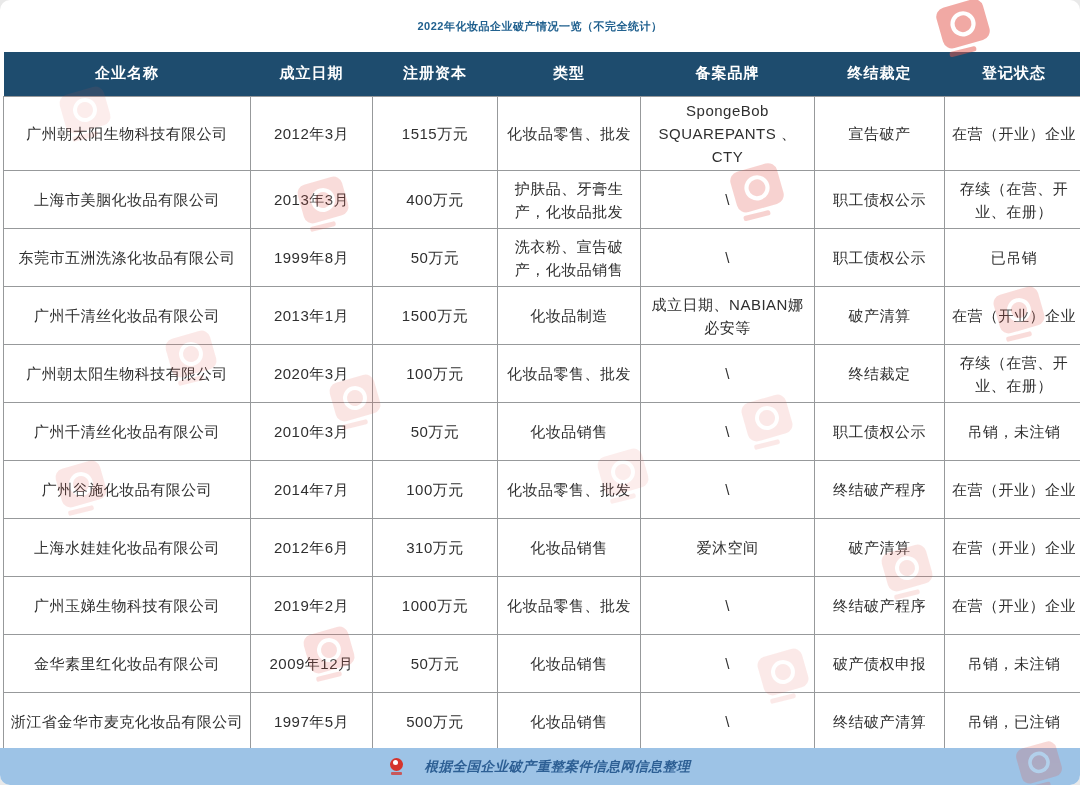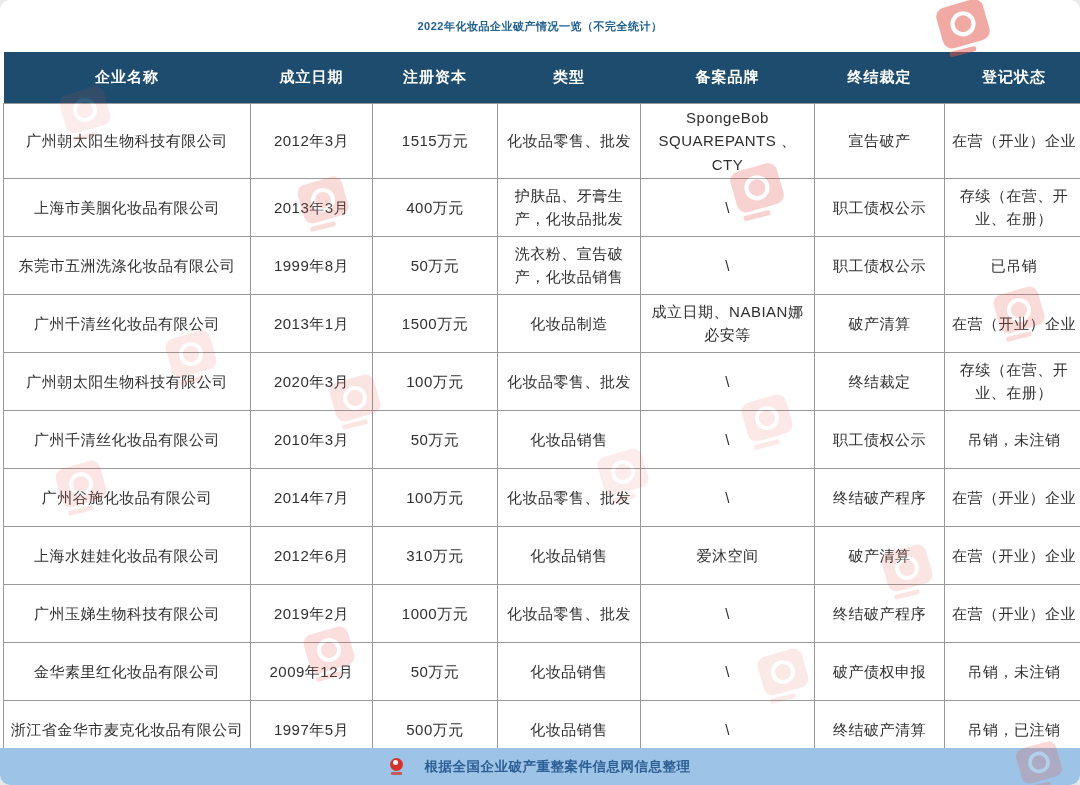--- a/index.html
+++ b/index.html
@@ -24,41 +24,42 @@
     width: 1074px;
     margin: 0 3px;
     border-collapse: collapse;
     table-layout: fixed;
   }
   table.bk-table thead th {
     background: var(--header-bg, #1e4c6e);
     color: #ffffff;
     font-size: 15px; font-weight: bold;
     height: 44px;
-    padding: 16px 4px;
+    padding: 8px 4px;
     border: none;
     letter-spacing: 1px;
   }
   table.bk-table tbody td {
     border: 1px solid var(--border, #97999b);
     text-align: center;
     vertical-align: middle;
     font-size: 15px;
     color: var(--cell-text, #2f2f2f);
     height: 58px;
     padding: 2px 6px;
     line-height: 1.55;
     letter-spacing: 0.5px;
   }
   .footer-bar {
     position: absolute; left: 0; right: 0; bottom: 0;
     height: 37px;
     background: var(--footer-bg, #9dc3e6);
     display: flex; align-items: center; justify-content: center;
     gap: 22px;
+    font-style: italic;
   }
   .footer-note {
     color: var(--footer-text, #2d5f94);
     font-size: 13.5px;
     font-weight: bold;
     letter-spacing: 0.5px;
   }
   .source-logo {
     display: inline-flex; flex-direction: column; align-items: center;
   }

